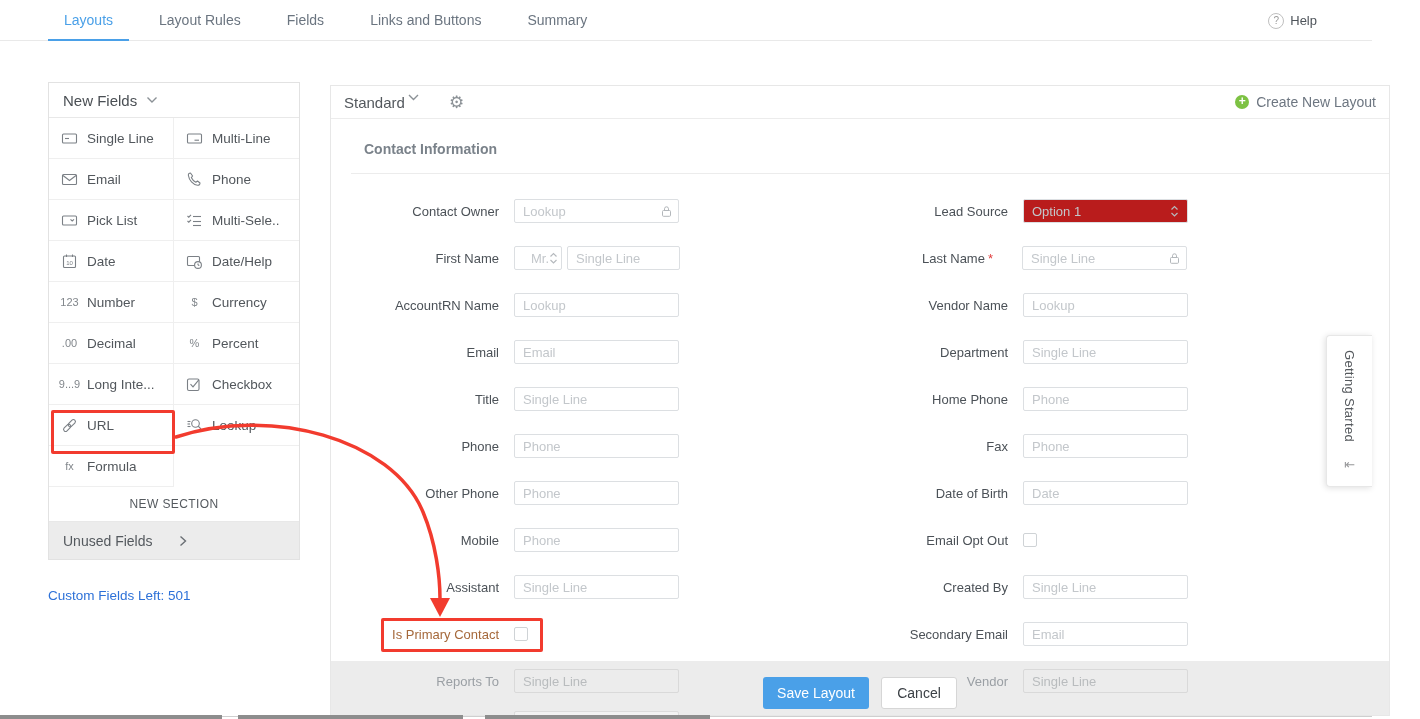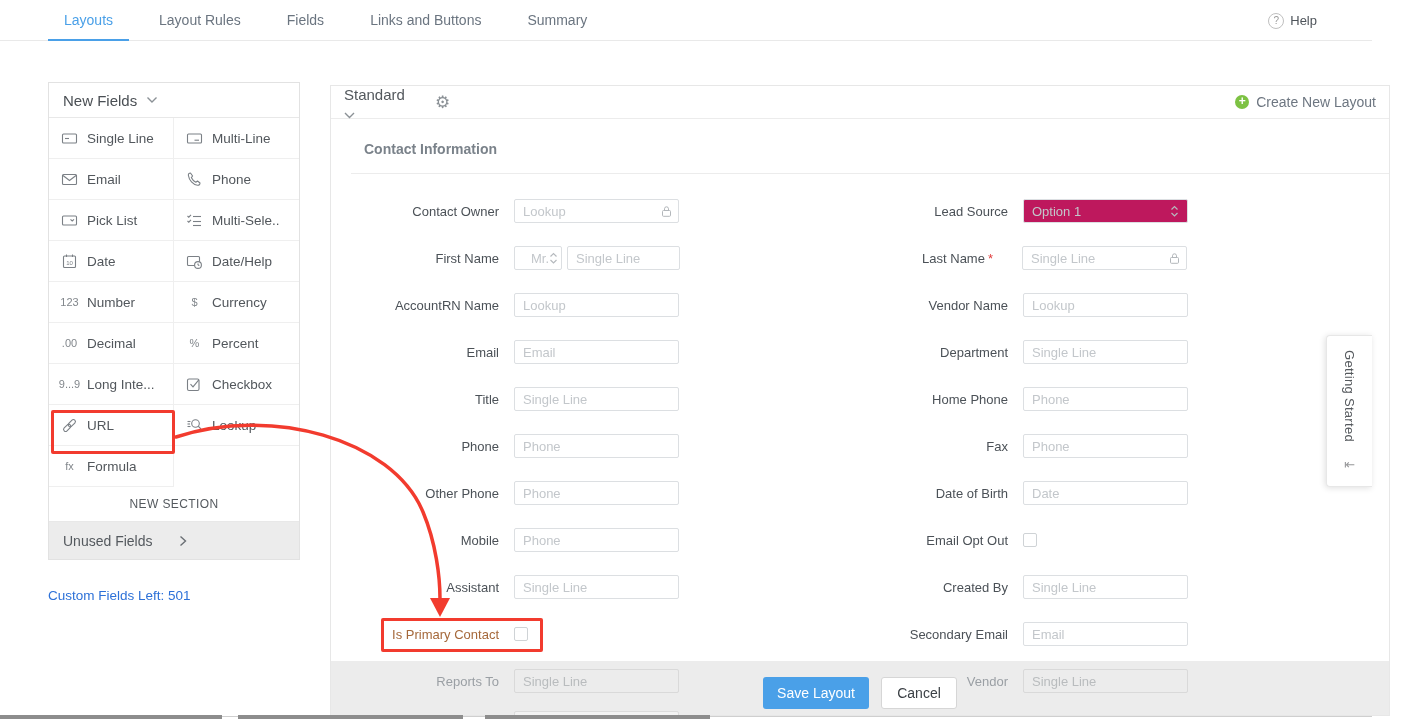--- a/index.html
+++ b/index.html
@@ -28,21 +28,21 @@
   .icon svg{stroke:#7b8086;fill:none;stroke-width:1.1;}
   .icon-text{font-size:11px;color:#82878c;letter-spacing:0;white-space:nowrap;}
   .sb-newsection{height:35px;display:flex;align-items:center;justify-content:center;font-size:12px;color:#54595e;letter-spacing:.4px;border-bottom:1px solid #e8e8e8;cursor:pointer;background:#fff;}
   .sb-unused{height:37px;display:flex;align-items:center;padding-left:14px;background:#ececec;font-size:14px;color:#54595e;gap:26px;cursor:pointer;}
   .sb-unused .chev svg{stroke:#6a6f74;fill:none;stroke-width:1.4;}
   .custom-left{position:absolute;left:48px;top:588px;font-size:13.5px;color:var(--link-blue);}
 
   
   .panel{position:absolute;left:330px;top:85px;width:1060px;height:631px;border:1px solid #e7e7e7;background:#fff;overflow:hidden;}
   .panel-header{height:33px;border-bottom:1px solid #ececec;display:flex;align-items:center;padding:0 13px;position:relative;}
-  .layout-select{display:flex;gap:9px;font-size:15px;color:#53585d;cursor:pointer;flex-direction:column;}
+  .layout-select{display:flex;gap:3px;font-size:15px;color:#53585d;cursor:pointer;}
   .chev-svg{stroke:#8b9196;fill:none;stroke-width:1.4;}
   .gear{margin-left:30px;font-size:17px;color:#8b9196;cursor:pointer;line-height:1;}
   .create-new{position:absolute;right:13px;display:flex;align-items:center;gap:7px;font-size:14px;color:#6d7681;cursor:pointer;}
   .plus{width:14px;height:14px;border-radius:50%;background:var(--create-green);color:#fff;font-size:12px;line-height:13px;text-align:center;font-weight:bold;}
   .section-title{position:absolute;left:33px;top:55px;font-size:14px;font-weight:bold;color:#7a828a;}
   .section-divider{position:absolute;left:20px;right:0;top:87px;border-top:1px solid #ececec;}
   .footer-band{position:absolute;left:0;right:0;top:575px;bottom:0;background:#ececec;}
 
   .form-area{position:absolute;left:0;top:0;right:0;bottom:0;}
   .frow{position:absolute;height:24px;display:flex;align-items:center;}
@@ -50,21 +50,21 @@
   .frow.muted .flabel{color:#9a9fa4;}
   .frow .req{color:var(--required-red);margin-left:3px;font-size:13px;}
   .frow .ctrl{margin-left:15px;display:flex;align-items:center;position:relative;gap:5px;}
   .tinput{width:165px;height:24px;border:1px solid #dcdfe2;border-radius:2px;padding:0 8px;font-size:13px;color:#555;background:#fff;outline:none;}
   .tinput::placeholder{color:#c3c7cb;}
   .tinput.short{width:113px;}
   .frow.muted .tinput{background:#ececec;border-color:#d9d9d9;}
   .frow.muted .tinput::placeholder{color:#b9bcbe;}
   .ctrl-lock{position:absolute;right:7px;top:6px;pointer-events:none;display:flex;}
   .sal{width:48px;height:24px;border:1px solid #dcdfe2;border-radius:2px;display:flex;align-items:center;justify-content:space-between;padding:0 16px;font-size:13px;color:#c3c7cb;background:#fff;cursor:pointer;}
-  .sel{width:165px;height:24px;border:1px solid #dcdfe2;border-radius:2px;display:flex;align-items:center;justify-content:space-between;padding:0 8px;font-size:13px;color:#c3c7cb;background:#be185d;cursor:pointer;}
+  .sel{width:165px;height:24px;border:1px solid #dcdfe2;border-radius:2px;display:flex;align-items:center;justify-content:space-between;padding:0 8px;font-size:13px;color:#c3c7cb;background:#b91c1c;cursor:pointer;}
   .cbox{width:14px;height:14px;border:1px solid #cfd3d6;border-radius:2px;background:#fff;cursor:pointer;}
   .frow.primary .flabel{color:#a5683a;}
   .peek{position:absolute;left:183px;top:625px;width:165px;height:12px;border:1px solid #dcdcdc;background:#f3f3f3;border-radius:2px;}
 
   .save-btn{position:absolute;left:432px;top:591px;width:106px;height:32px;background:var(--accent-blue);color:#fff;border:none;border-radius:3px;font-size:14px;cursor:pointer;z-index:5;}
   .cancel-btn{position:absolute;left:550px;top:591px;width:76px;height:32px;background:#fff;border:1px solid #d6d6d6;border-radius:3px;font-size:14px;color:#3c4146;cursor:pointer;z-index:5;}
 
   
   .hl-box{position:absolute;border:3px solid var(--highlight-red);border-radius:2px;z-index:40;pointer-events:none;}
   #hl-checkbox{left:51px;top:410px;width:124px;height:44px;}

